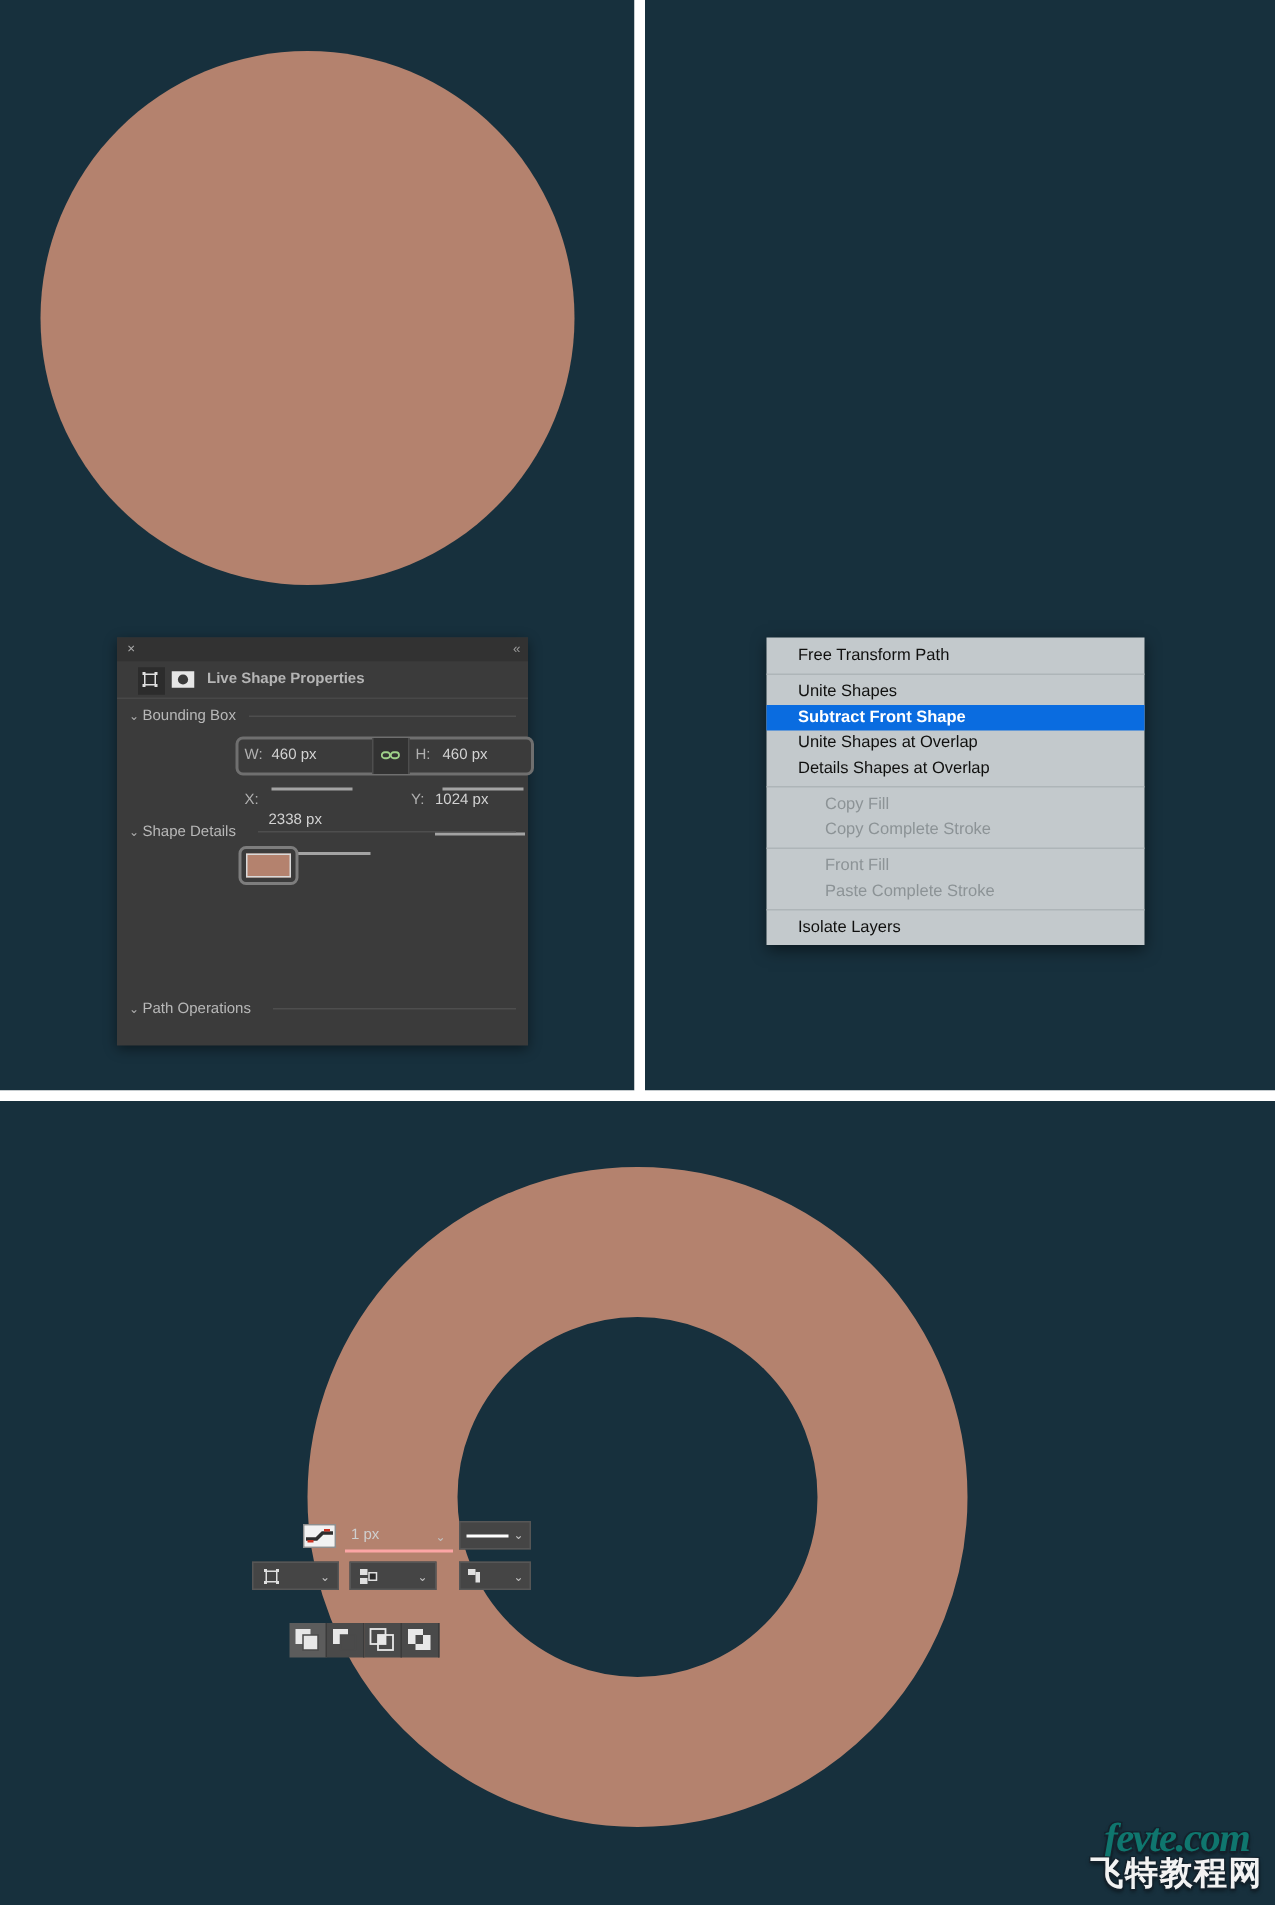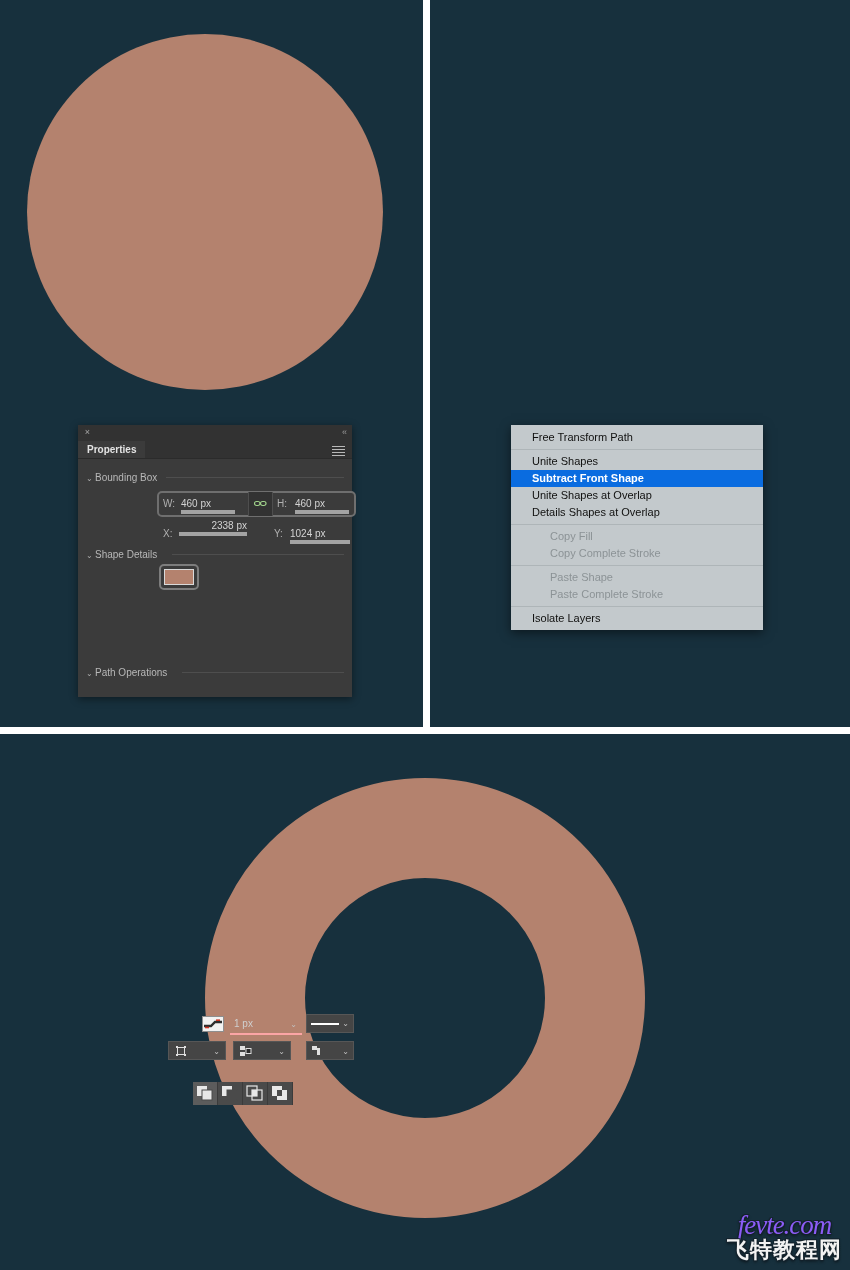--- a/index.html
+++ b/index.html
@@ -151,38 +151,38 @@
     background:#3b3b3b;
     box-sizing:border-box;
   }
   .field{
     position:absolute;
     font-size:10px;
     color:#d3d3d3;
   }
   .field-label{color:#b0b0b0;}
   .field-value{
-    border-bottom:4px solid #a3a3a3;
-    padding-bottom:1px;
+    border-bottom:2px solid #a3a3a3;
+    padding-bottom:16px;
   }
   #label-w{ left:85px; top:73px; }
   #value-w{ left:103px;top:73px; width:54px; }
   #icon-link-wh{
     position:absolute;left:170px;top:67px;
     width:23px;height:24px;
     background:#323232;
     border-left:1px solid #4e4e4e;
     border-right:1px solid #4e4e4e;
   }
   #icon-link-wh svg{display:block;margin:7px auto 0;}
   #label-h{ left:199px;top:73px; }
   #value-h{ left:217px;top:73px; width:54px; }
 
   #label-x{ left:85px; top:103px; }
-  #value-x{ left:101px;top:95px; width:68px;text-align:right; }
+  #value-x{ left:101px;top:116px; width:68px; }
   #label-y{ left:196px;top:103px; }
   #value-y{ left:212px;top:103px; width:60px; }
 
   #section-shape-details{ top:123px; }
   #rule-shape-details{ left:94px; top:129px; width:172px; }
 
   #fill-swatch-wrap{
     position:absolute;
     left:81px; top:139px;
     width:40px;  height:26px;
@@ -297,25 +297,25 @@
 
   
   #watermark{
     position:absolute;
     right:8px; bottom:8px;
     text-align:center;
     user-select:none;
   }
   #watermark-latin{
     font-family:"Liberation Serif", serif;
-    font-weight:normal;
+    font-weight:bold;
     font-style:italic;
     font-size:27px;
     line-height:26px;
-    color:#8b5cf6;
+    color:#0f766e;
     letter-spacing:-1px;
     text-shadow:
       -1px -1px 0 #14222c, 1px -1px 0 #14222c,
       -1px  1px 0 #14222c, 1px  1px 0 #14222c,
        0 2px 3px rgba(0,0,0,.6);
   }
   #watermark-cjk{
     font-family:"DejaVu Sans", sans-serif;
     font-weight:bold;
     font-size:22px;
@@ -349,30 +349,39 @@
   <div class="divider" id="divider-vertical"></div>
   <div class="divider" id="divider-horizontal"></div>
 
   <div id="properties-panel">
 
     <div id="panel-titlebar">
       <div id="panel-close-icon">×</div>
       <div id="panel-collapse-icon">«</div>
     </div>
 
-    <div id="panel-tabbar">
-      <div id="tab-properties">Properties</div>
-      <div id="panel-menu-icon">
-        <i></i>
-          <i></i>
-          <i></i>
-          <i></i>
+
+    <div id="live-shape-row">
+      <div id="icon-shape-transform">
+        <svg width="14" height="14" viewBox="0 0 14 14">
+          <rect x="3.5" y="3.5" width="7" height="7" fill="none" stroke="#e0e0e0" stroke-width="1"></rect>
+          <rect x="2" y="2" width="2" height="2" fill="#e0e0e0"></rect>
+          <rect x="10" y="2" width="2" height="2" fill="#e0e0e0"></rect>
+          <rect x="2" y="10" width="2" height="2" fill="#e0e0e0"></rect>
+          <rect x="10" y="10" width="2" height="2" fill="#e0e0e0"></rect>
+        </svg>
       </div>
-    </div>
-
+      <div id="icon-shape-mask">
+        <svg width="16" height="16" viewBox="0 0 16 16">
+          <rect x="0.5" y="2.5" width="15" height="11" fill="#e6e6e6"></rect>
+          <circle cx="8" cy="8" r="3.4" fill="#3b3b3b"></circle>
+        </svg>
+      </div>
+      <div id="live-shape-label">Live Shape Properties</div>
+    </div>
 
     <div class="section-header" id="section-bounding-box">
       <span class="chev">⌄</span><span>Bounding Box</span>
     </div>
     <div class="section-rule" id="rule-bounding-box"></div>
 
     <div id="wh-group"></div>
     <div class="field field-label" id="label-w">W:</div>
     <div class="field field-value" id="value-w">460 px</div>
 
@@ -486,21 +495,21 @@
       <div class="menu-item">Free Transform Path</div>
       <div class="menu-sep"></div>
       <div class="menu-item">Unite Shapes</div>
       <div class="menu-item highlighted">Subtract Front Shape</div>
       <div class="menu-item">Unite Shapes at Overlap</div>
       <div class="menu-item">Details Shapes at Overlap</div>
       <div class="menu-sep"></div>
       <div class="menu-item disabled">Copy Fill</div>
       <div class="menu-item disabled">Copy Complete Stroke</div>
       <div class="menu-sep"></div>
-      <div class="menu-item disabled">Paste Shape</div>
+      <div class="menu-item disabled">Front Fill</div>
       <div class="menu-item disabled">Paste Complete Stroke</div>
       <div class="menu-sep"></div>
       <div class="menu-item">Isolate Layers</div>
     </div>
 
   <div id="watermark">
     <div id="watermark-latin">fevte.com</div>
     <div id="watermark-cjk">飞特教程网</div>
   </div>
 

